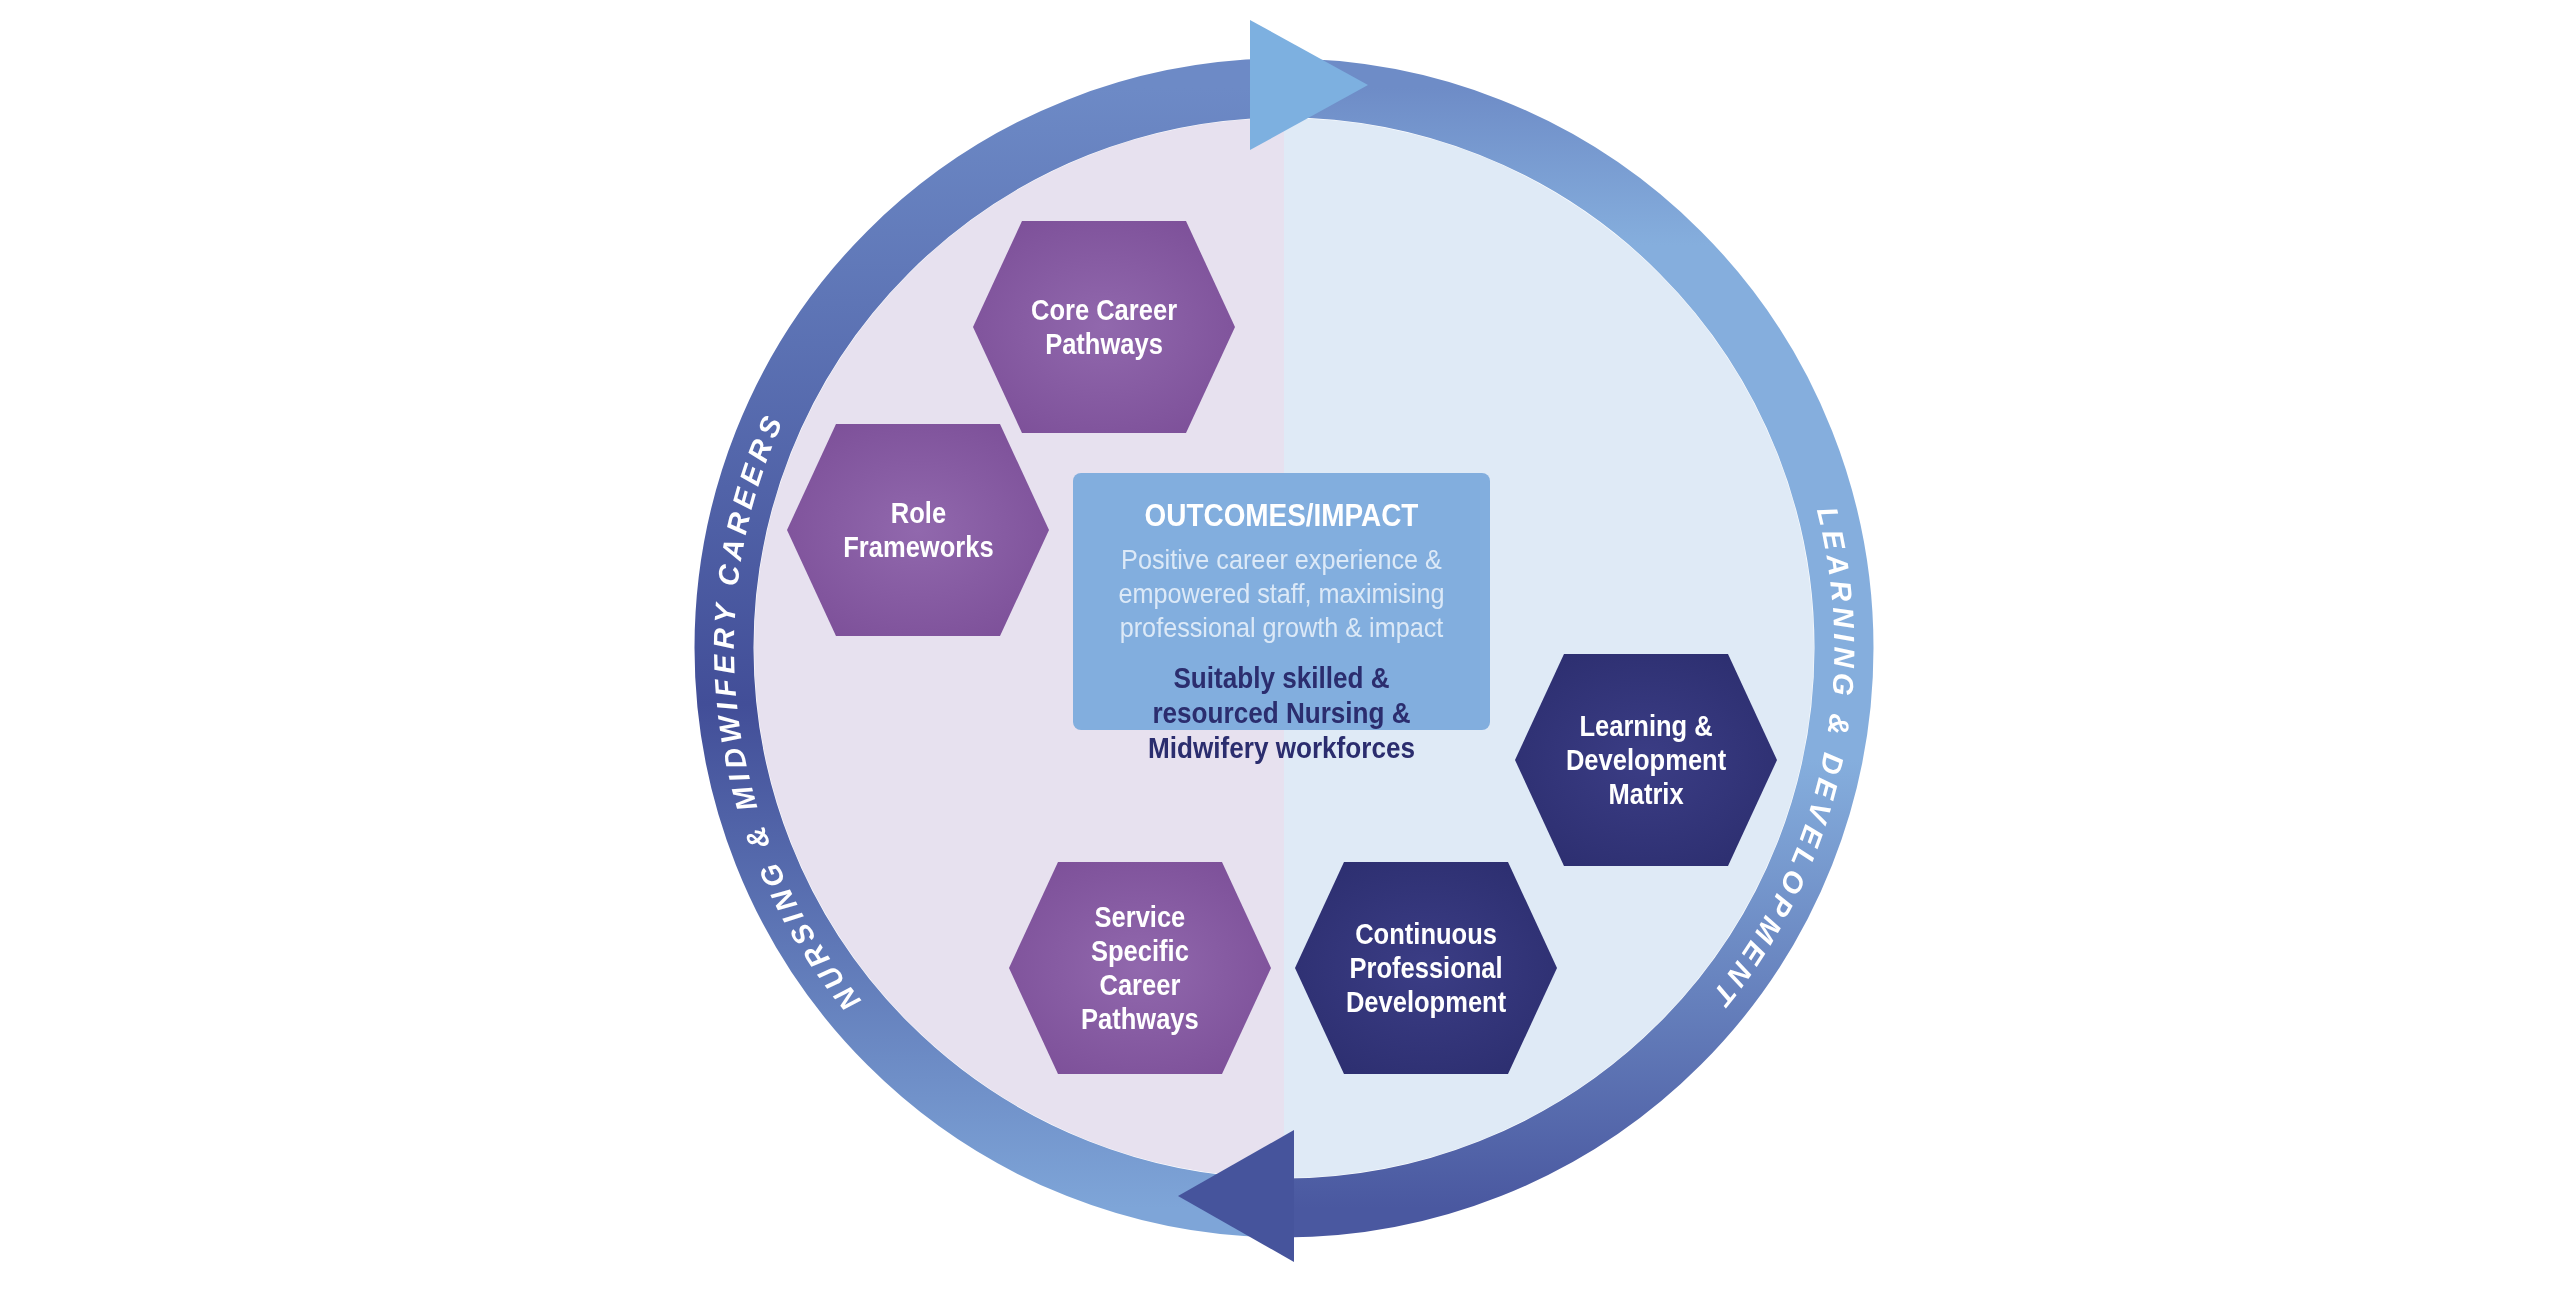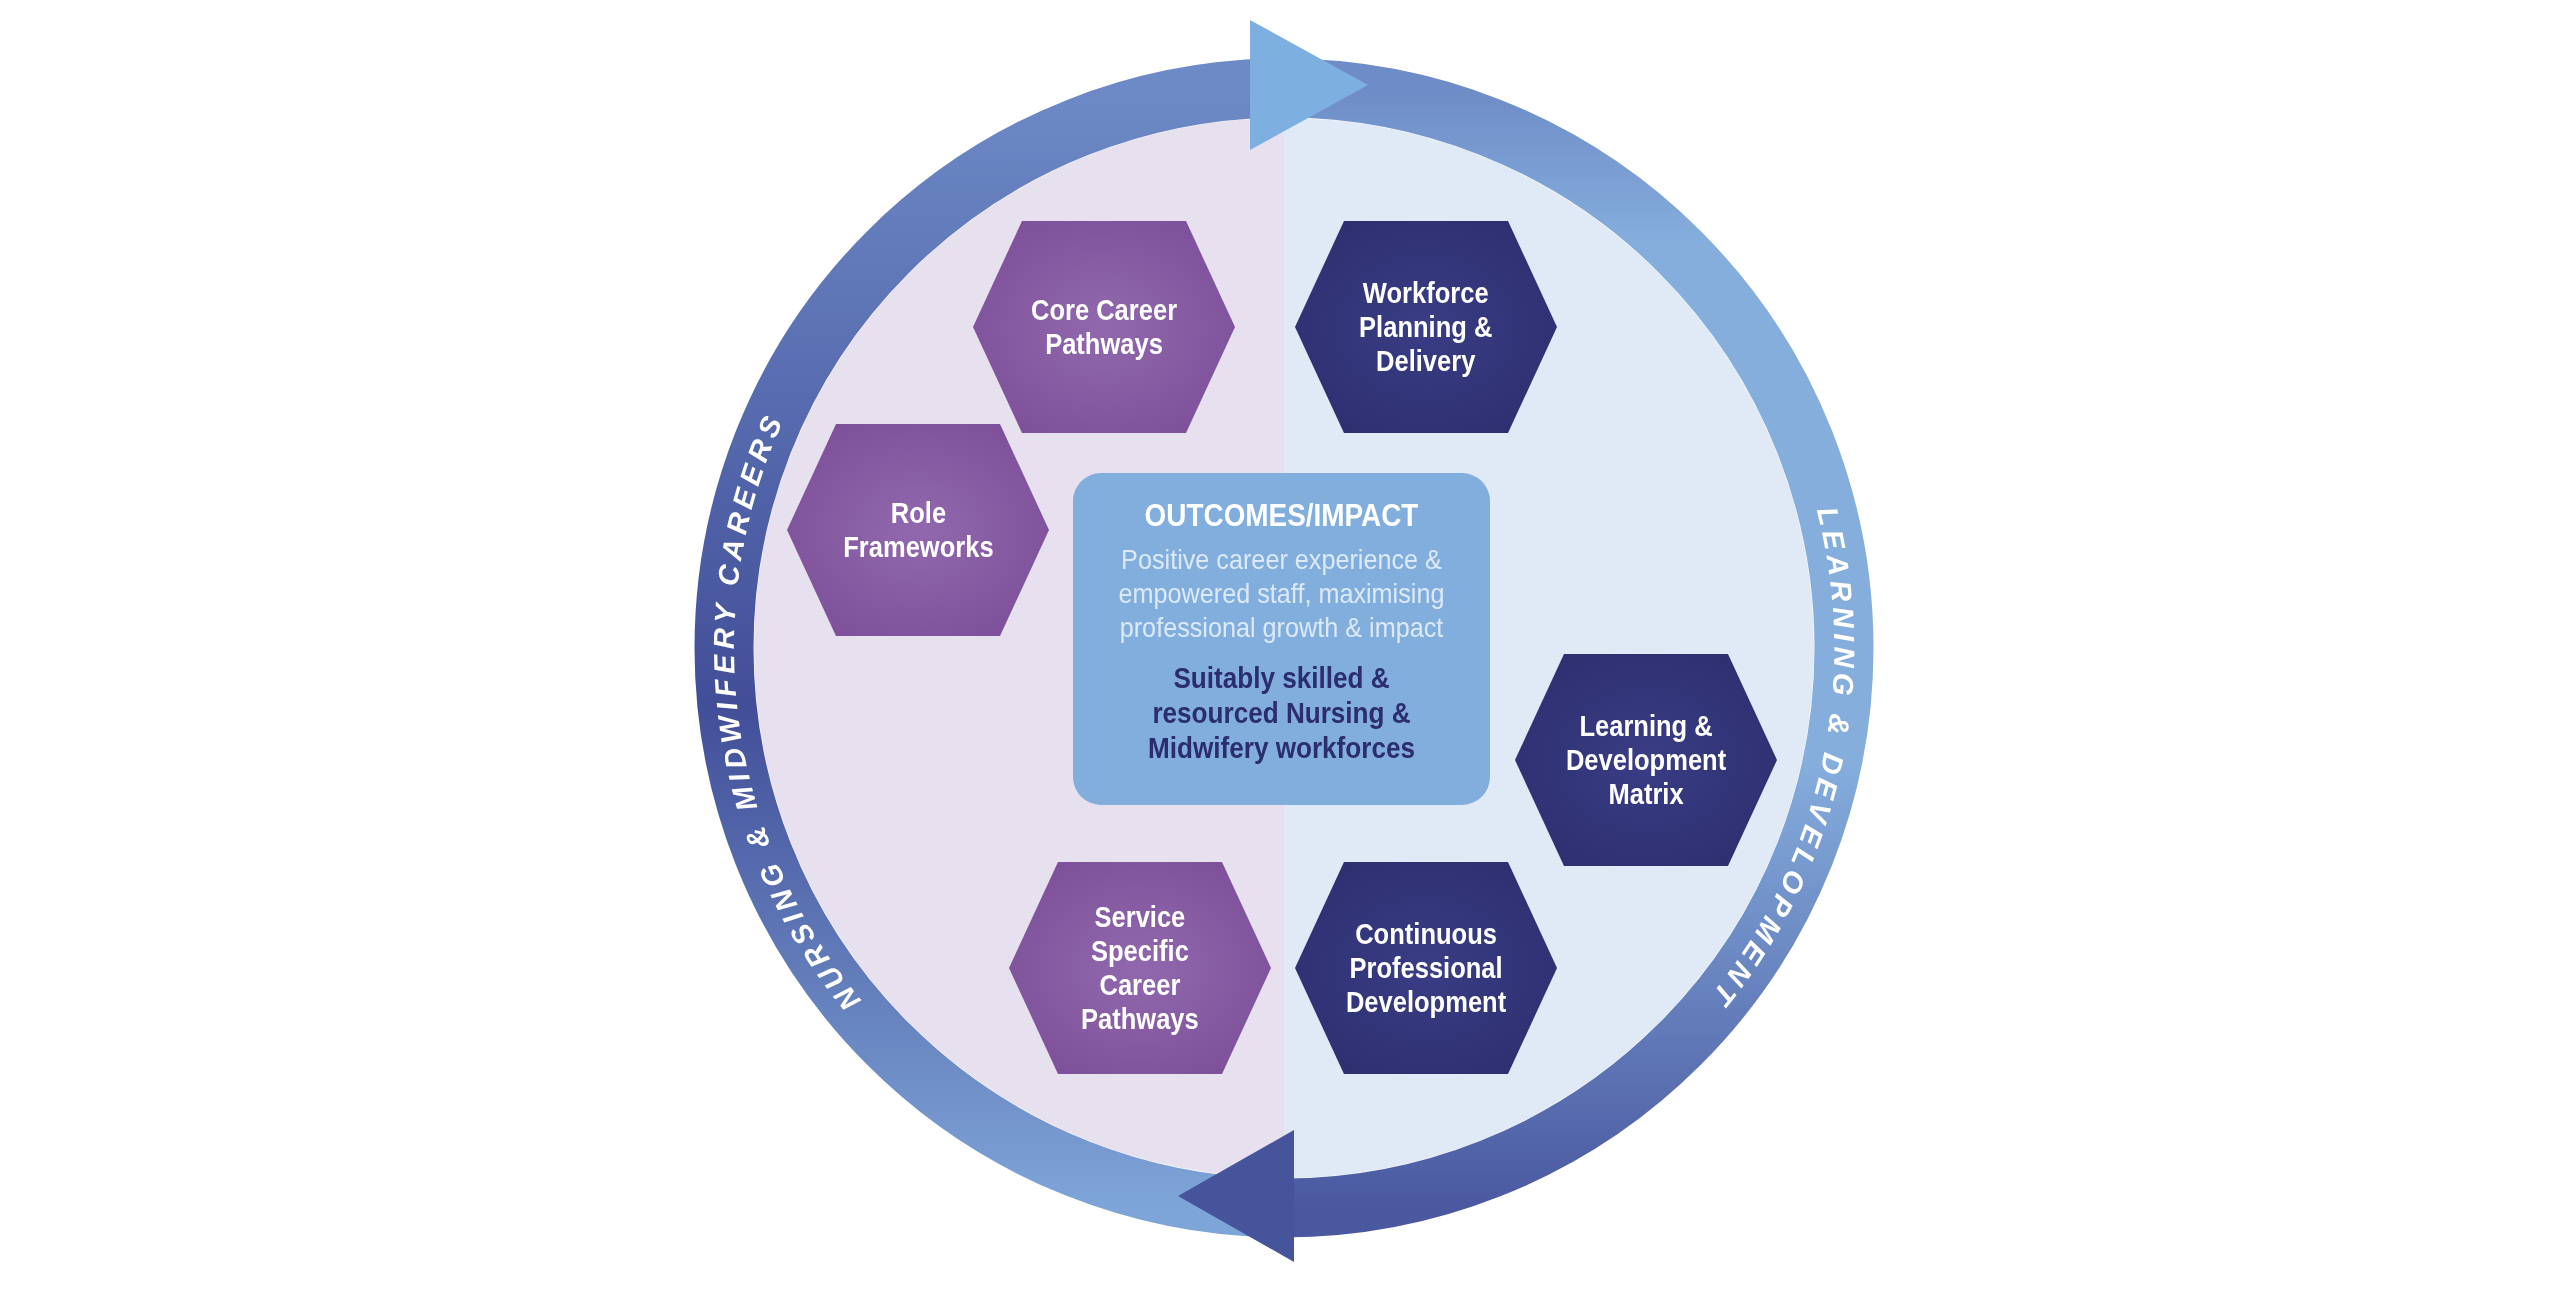--- a/index.html
+++ b/index.html
@@ -42,23 +42,23 @@
   .hex.purple{background:radial-gradient(ellipse at center,var(--hex-purple-center) 0%,var(--hex-purple-edge) 90%);}
   .hex.navy{background:radial-gradient(ellipse at center,var(--hex-navy-center) 0%,var(--hex-navy-edge) 90%);}
   .hex-label{
     color:var(--hex-text);
     font-size:29px;line-height:34px;font-weight:bold;
     text-align:center;white-space:pre-line;
     transform:scaleX(.88);
   }
 
   .center-box{
-    position:absolute;left:1073px;top:473px;width:417px;height:332px;
+    position:absolute;left:1073px;top:473px;width:417px;height:257px;
     background:var(--center-box-bg);
-    border-radius:28px;
+    border-radius:8px;
     box-sizing:border-box;
     padding:26px 14px;
     text-align:center;
   }
   .center-box .cb-inner{transform:scaleX(.9);}
   .cb-title{
     color:#ffffff;font-size:31px;font-weight:bold;line-height:34px;
     margin-bottom:10px;white-space:pre-line;
   }
   .cb-body{
@@ -118,25 +118,20 @@
     <div class="hex-label">Role
 Frameworks</div>
   </div>
   <div class="hex purple" style="left:1009px;top:862px">
     <div class="hex-label">Service
 Specific
 Career
 Pathways</div>
   </div>
 
-  <div class="hex navy" style="left:1295px;top:221px">
-    <div class="hex-label">Workforce
-Planning &amp;
-Delivery</div>
-  </div>
   <div class="hex navy" style="left:1515px;top:654px">
     <div class="hex-label">Learning &amp;
 Development
 Matrix</div>
   </div>
   <div class="hex navy" style="left:1295px;top:862px">
     <div class="hex-label">Continuous
 Professional
 Development</div>
   </div>

